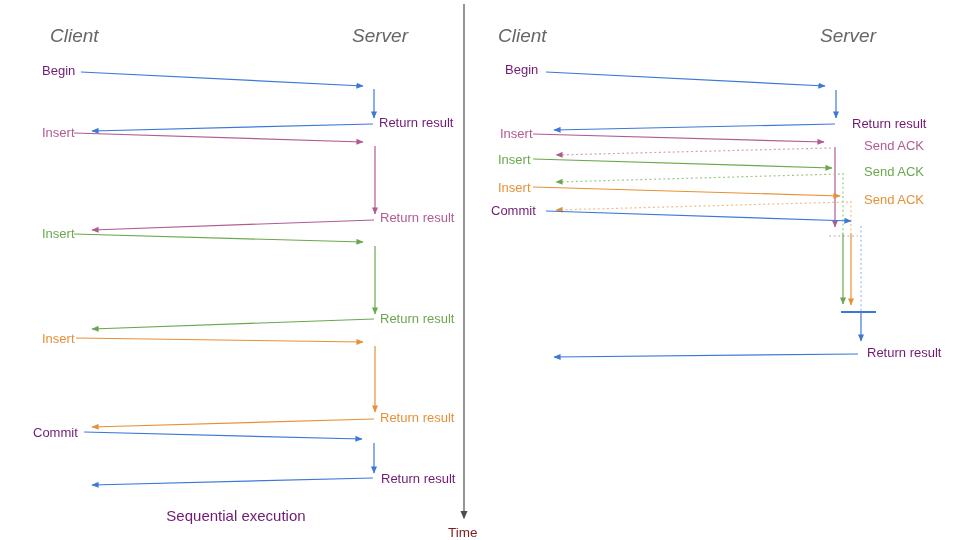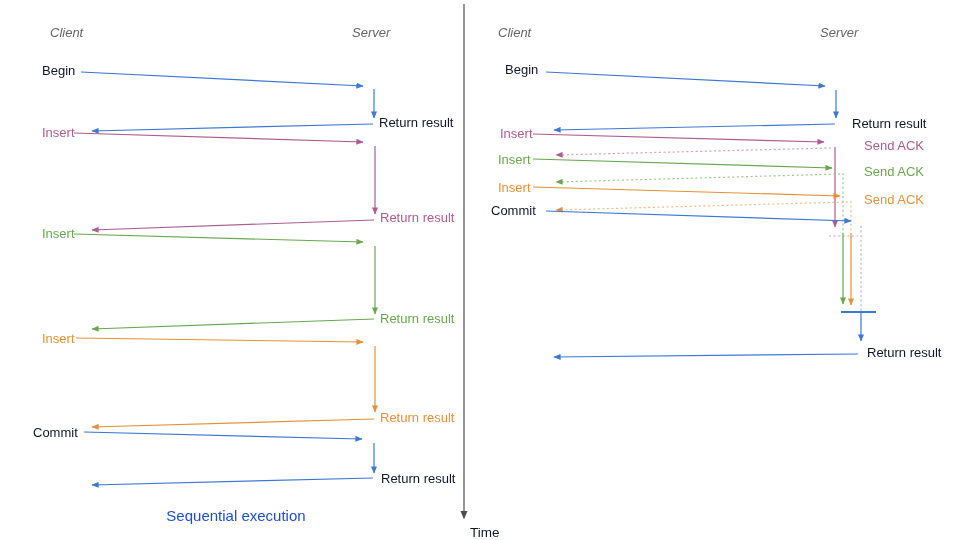--- a/index.html
+++ b/index.html
@@ -2,24 +2,24 @@
 <html><head>
 <meta charset="utf-8">
 <style>
   html,body{margin:0;padding:0;background:#ffffff;}
   .stage{
     position:relative;width:960px;height:540px;background:#ffffff;
     font-family:"Liberation Sans", sans-serif;overflow:hidden;
   }
   .stage svg{position:absolute;left:0;top:0;}
   .lbl{position:absolute;font-size:13px;line-height:14px;white-space:nowrap;}
-  .hdr{position:absolute;font-size:13px;font-style:italic;color:#666666;white-space:nowrap;}
-  .caption{position:absolute;font-size:15px;color:#1d4ed8;text-align:center;width:300px;}
-  .time-lbl{position:absolute;font-size:13.5px;color:#0f172a;margin-left:22px;}
-  .tb{color:#0f172a}.tp{color:#b05c92}.tg{color:#6aa84f}.to{color:#e69138}
+  .hdr{position:absolute;font-size:19px;font-style:italic;color:#666666;white-space:nowrap;}
+  .caption{position:absolute;font-size:15px;color:#701a75;text-align:center;width:300px;}
+  .time-lbl{position:absolute;font-size:13.5px;color:#7f1d1d;}
+  .tb{color:#701a75}.tp{color:#b05c92}.tg{color:#6aa84f}.to{color:#e69138}
   line{stroke-width:1.2;fill:none;}
   .sb{stroke:#3c78d8}.sp{stroke:#b05c92}.sg{stroke:#6aa84f}.so{stroke:#e69138}
   .sbl{stroke:#9db9ec}.spl{stroke:#d39ec0}.sgl{stroke:#9cc78a}.sol{stroke:#f0bd85}
   .sax{stroke:#4d4d4d}
   .dot{stroke-dasharray:2,2.6;}
   .bar{stroke-width:2;}
 </style>
 </head>
 <body>
 

